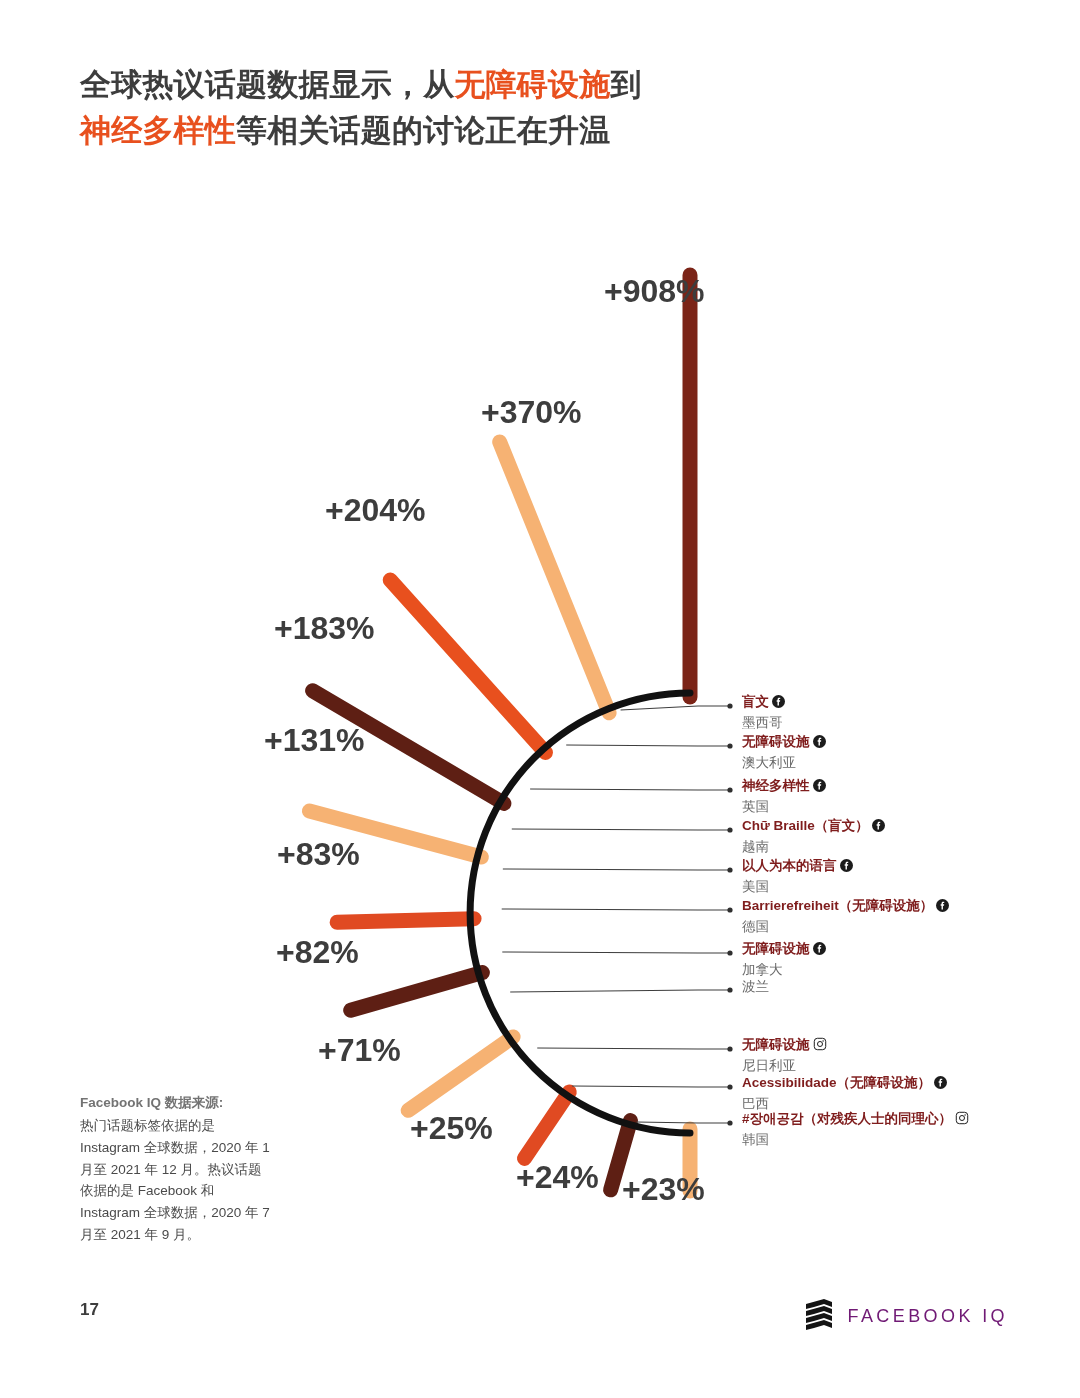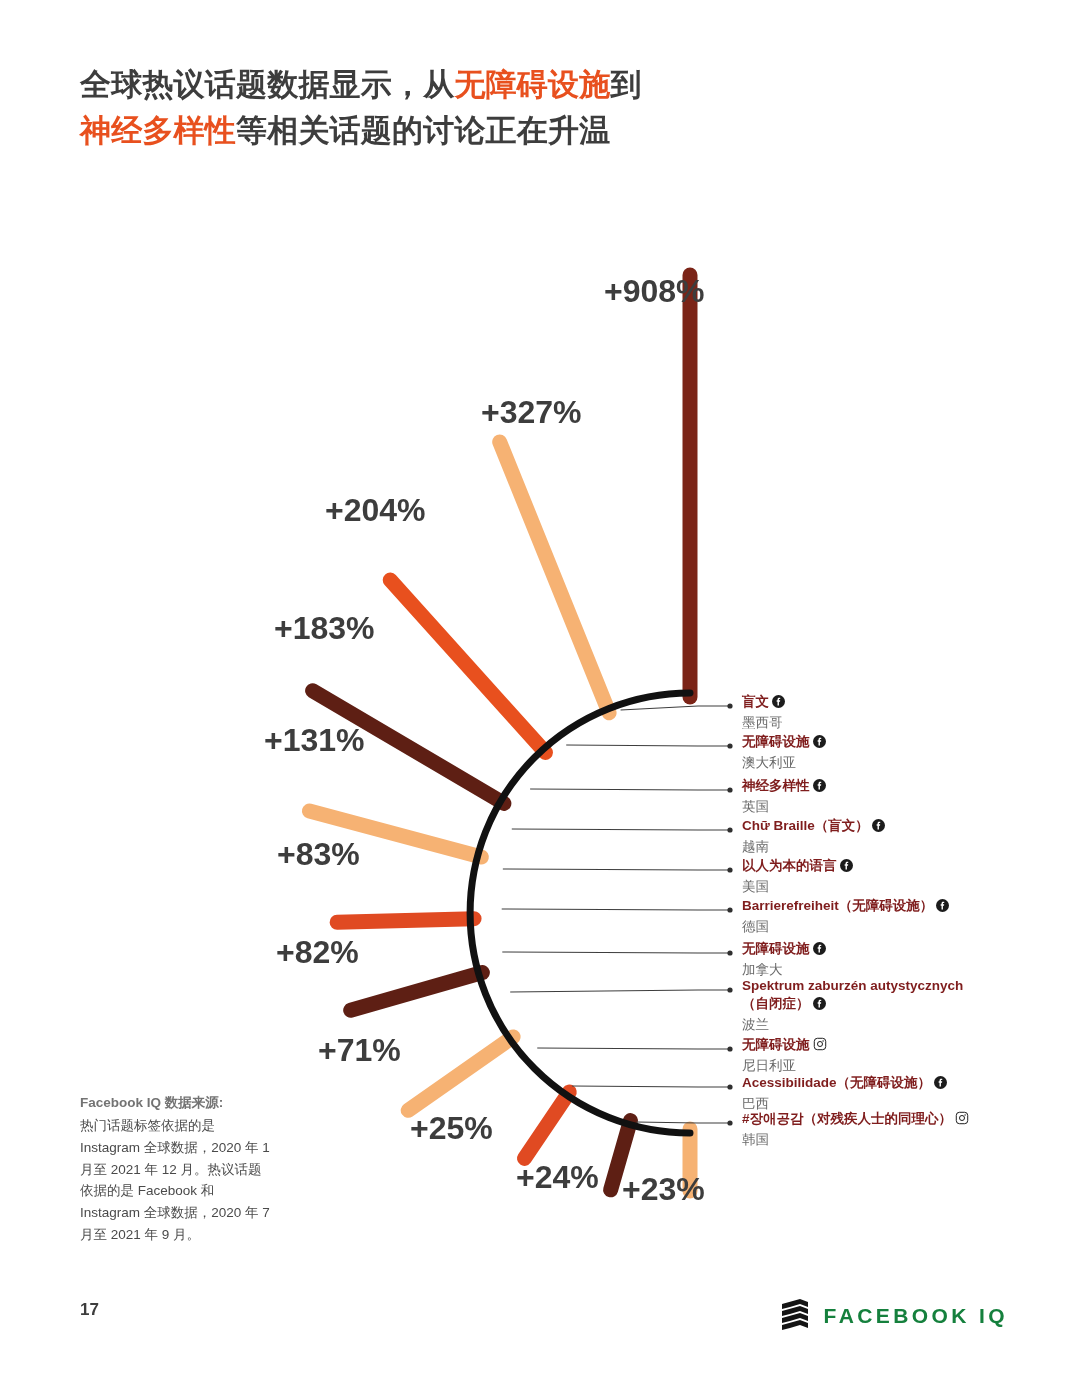--- a/index.html
+++ b/index.html
@@ -44,21 +44,21 @@
   
   #pageno{
     position:absolute;left:80px;top:1300px;
     font-size:17px;font-weight:bold;color:#3d3d3d;
   }
   #brand{
     position:absolute;right:72px;top:1298px;
     display:flex;align-items:center;gap:14px;
   }
   #brand .wm{
-    font-size:21px;letter-spacing:3.4px;color:#15803d;font-weight:bold;
+    font-size:18px;letter-spacing:3.4px;color:#701a75;font-weight:normal;
   }
 </style>
 </head>
 <body>
 
 <div id="title">
   <span>全球热议话题数据显示，从</span><span class="hl">无障碍设施</span><span>到</span><br>
   <span class="hl">神经多样性</span><span>等相关话题的讨论正在升温</span>
 </div>
 
@@ -98,21 +98,21 @@
       <circle cx="730" cy="1049" r="2.6" fill="#2f2f2f"></circle>
       <polyline points="571.937397389155,1086 698,1087 730,1087" fill="none" stroke="#3d3d3d" stroke-width="1.1"></polyline>
       <circle cx="730" cy="1087" r="2.6" fill="#2f2f2f"></circle>
       <polyline points="636.2050220176176,1122 698,1123 730,1123" fill="none" stroke="#3d3d3d" stroke-width="1.1"></polyline>
       <circle cx="730" cy="1123" r="2.6" fill="#2f2f2f"></circle>
     </g>
 </svg>
 
 <div id="pct-layer">
     <div class="pct" style="left: 604px; top: 230px; margin-top: 43px;">+908%</div>
-    <div class="pct" style="left: 481px; top: 394px;">+327%</div>
+    <div class="pct" style="left: 481px; top: 394px;">+370%</div>
     <div class="pct" style="left: 325px; top: 492px;">+204%</div>
     <div class="pct" style="left: 274px; top: 610px;">+183%</div>
     <div class="pct" style="left: 264px; top: 722px; text-align: right;">+131%</div>
     <div class="pct" style="left: 277px; top: 836px;">+83%</div>
     <div class="pct" style="left: 276px; top: 934px;">+82%</div>
     <div class="pct" style="left: 318px; top: 1032px;">+71%</div>
     <div class="pct" style="left: 410px; top: 1110px;">+25%</div>
     <div class="pct" style="left: 516px; top: 1159px;">+24%</div>
     <div class="pct" style="left: 622px; top: 1171px;">+23%</div>
   </div>
@@ -161,24 +161,20 @@
       <div class="country">德国</div>
     </div>
     <div class="lbl" style="left: 742px; top: 940px;">
       <div class="name"><span>无障碍设施</span><span class="pf"><svg width="13" height="13" viewBox="0 0 24 24">
             <circle cx="12" cy="12" r="12" fill="#1c1c1c"></circle>
             <path d="M15.2 7.6h-1.7c-.4 0-.7.3-.7.8v1.5h2.3l-.3 2.4h-2v6.9h-2.6v-6.9H8.6v-2.4h1.6V8.1c0-1.9 1.1-3 2.9-3h2.1v2.5z" fill="#ffffff"></path>
           </svg></span></div>
       <div class="country">加拿大</div>
     </div>
     <div class="lbl" style="left: 742px; top: 977px;">
-      <div class="name"><span>Spektrum zaburzén autystycznych</span><br><span>（自闭症）</span><span class="pf"><svg width="13" height="13" viewBox="0 0 24 24">
-            <circle cx="12" cy="12" r="12" fill="#1c1c1c"></circle>
-            <path d="M15.2 7.6h-1.7c-.4 0-.7.3-.7.8v1.5h2.3l-.3 2.4h-2v6.9h-2.6v-6.9H8.6v-2.4h1.6V8.1c0-1.9 1.1-3 2.9-3h2.1v2.5z" fill="#ffffff"></path>
-          </svg></span></div>
       <div class="country">波兰</div>
     </div>
     <div class="lbl" style="left: 742px; top: 1036px;">
       <div class="name"><span>无障碍设施</span><span class="pf"><svg width="14" height="14" viewBox="0 0 24 24">
             <rect x="2.2" y="2.2" width="19.6" height="19.6" rx="5.4" ry="5.4" fill="none" stroke="#1c1c1c" stroke-width="1.7"></rect>
             <circle cx="12" cy="12" r="4.3" fill="none" stroke="#1c1c1c" stroke-width="1.7"></circle>
             <circle cx="17.3" cy="6.7" r="1.25" fill="#1c1c1c"></circle>
           </svg></span></div>
       <div class="country">尼日利亚</div>
     </div>

